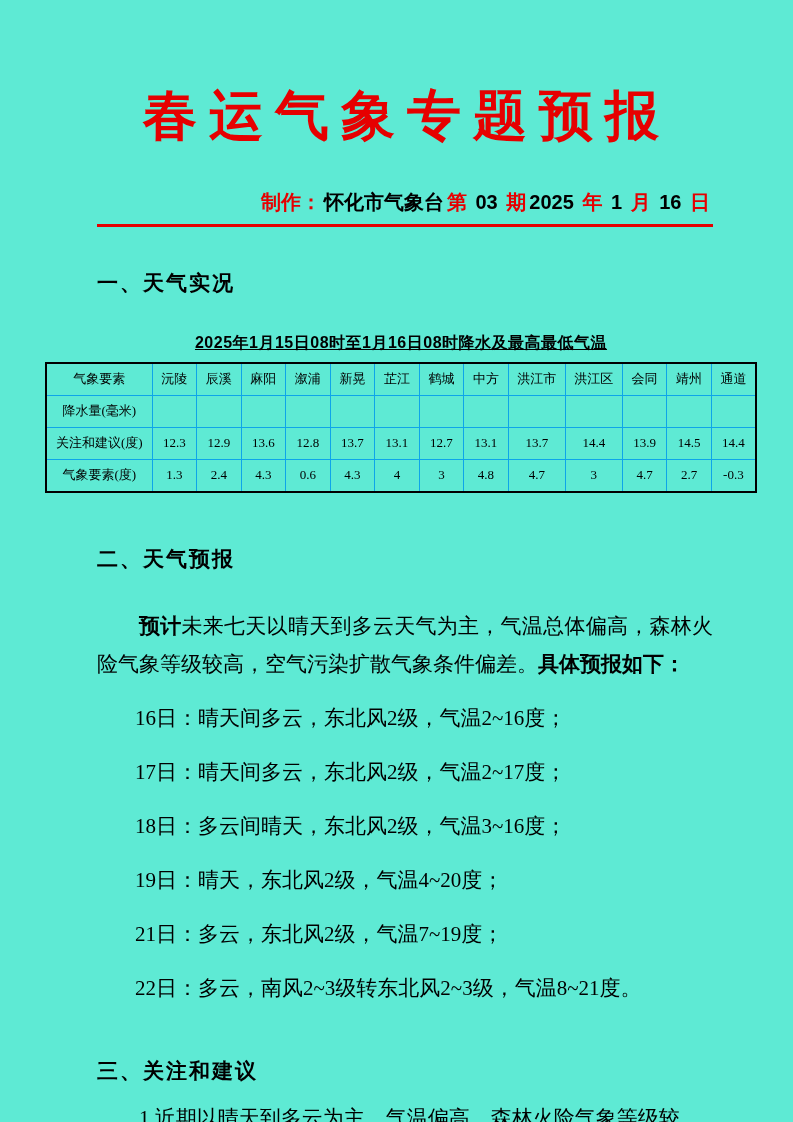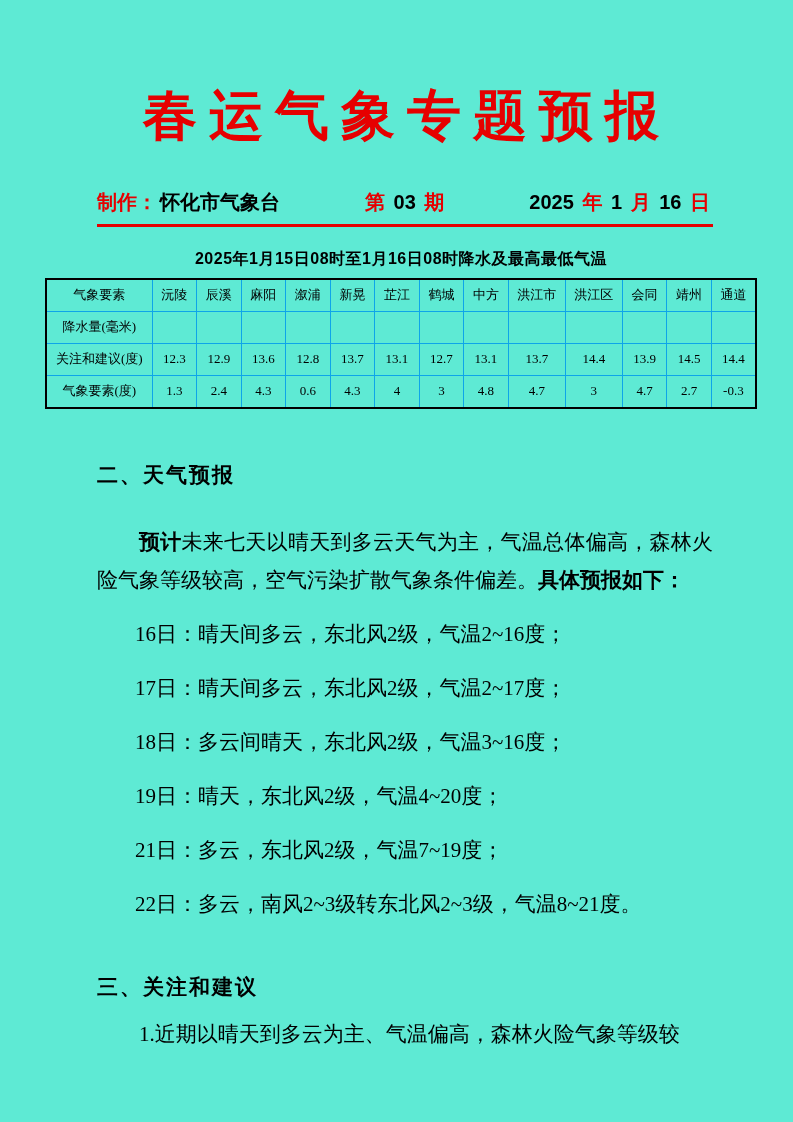--- a/index.html
+++ b/index.html
@@ -16,41 +16,42 @@
   h1.title {
     margin:0; text-align:center;
     color:#e60000;
     font-size:54px; font-weight:bold;
     letter-spacing:12px; padding-left:12px;
     line-height:1.25;
     font-family:"Liberation Serif", serif;
   }
 
   .masthead {
-    display:flex; justify-content:space-between; align-items:baseline;
+    display:flex; justify-content:flex-end; align-items:baseline;
     margin-top:38px;
     font-size:20px; font-weight:700;
     font-family:"Liberation Sans", sans-serif;
   }
   .masthead .seg { white-space:nowrap; }
   .masthead .seg span { margin-right:3px; }
   .red { color:#e60000; }
   .rule { border-bottom:3px solid #e60000; margin-top:8px; }
 
   h2.section {
     font-family:"Liberation Sans", sans-serif;
     font-size:21px; font-weight:700;
     letter-spacing:2px;
     margin:42px 0 0 0;
   }
   .table-title {
-    margin-top:22px; text-align:center;
+    margin-top:36px; text-align:center;
     font-weight:700; font-size:16px;
     font-family:"Liberation Sans", sans-serif;
     letter-spacing:0.5px;
+    text-decoration:underline;
   }
   table.weather {
     margin-top:8px; width:712px;
     border-collapse:collapse; table-layout:fixed;
     border:2px solid #000;
     font-size:13px;
   }
   .weather th, .weather td {
     border:1px solid #0ea5e9; text-align:center;
     height:29px; padding:1px 0;
@@ -102,20 +103,23 @@
           <span class="red">年</span>
           <span>1</span>
           <span class="red">月</span>
           <span>16</span>
           <span class="red">日</span>
         </div>
       </div>
       <div class="rule"></div>
     </div>
 
+    <div class="text-col">
+      <h2 class="section">一、天气实况</h2>
+    </div>
 
     <div class="table-title">2025年1月15日08时至1月16日08时降水及最高最低气温</div>
 
     <table class="weather">
       <colgroup>
         <col class="c-first">
           <col>
           <col>
           <col>
           <col>

